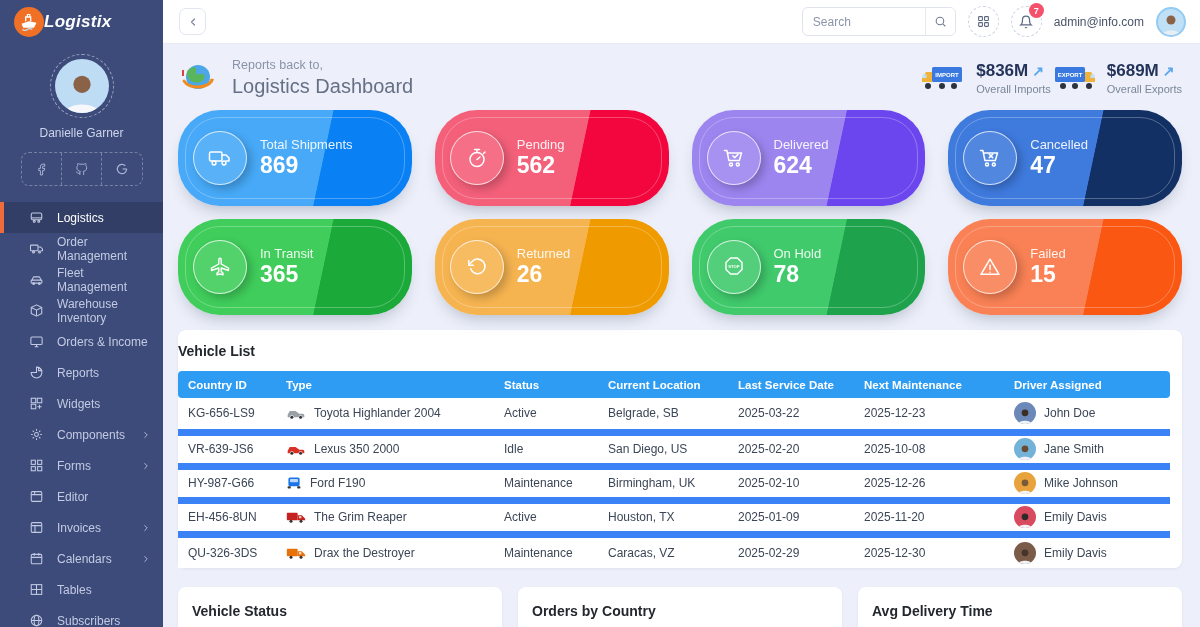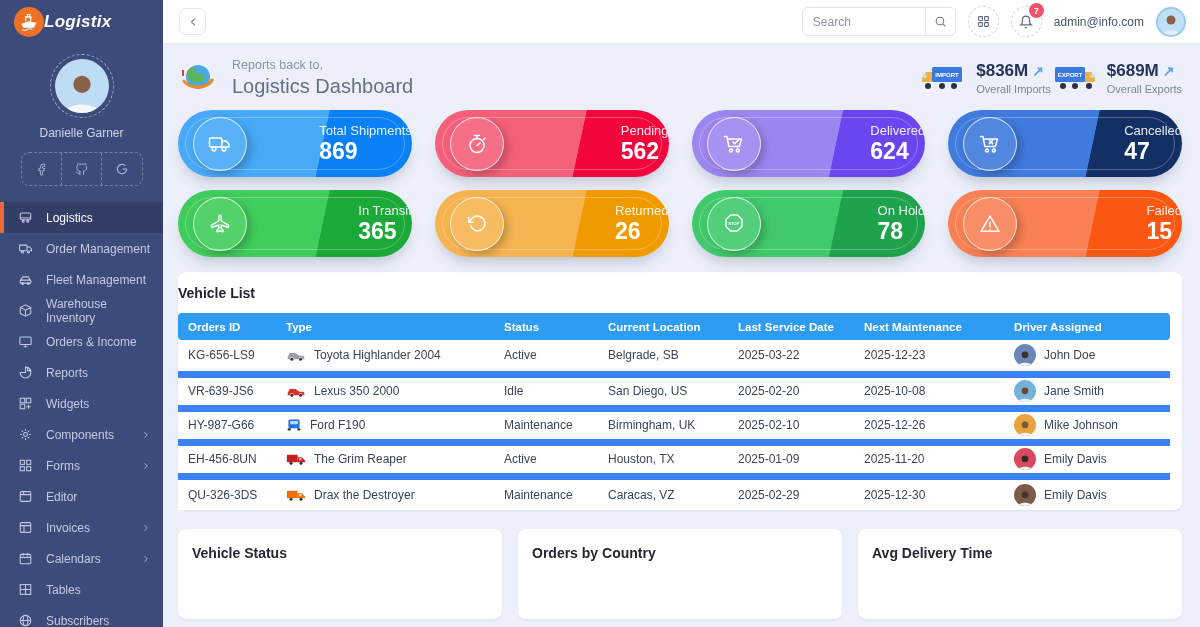--- a/index.html
+++ b/index.html
@@ -24,41 +24,41 @@
   
   .layout { display:flex; height:583px; }
   .sidebar { width:163px; flex:none; background:#3d4b7b; height:583px; overflow:hidden; }
   .profile { text-align:center; padding-top:15px; }
   .avatar-lg { width:54px; height:54px; margin:0 auto; border-radius:50%; background:#bfdcf5; outline:1px dashed rgba(255,255,255,.5); outline-offset:4px; display:flex; align-items:flex-end; justify-content:center; overflow:hidden; }
   .profile-name { margin-top:13px; color:#cdd4ea; font-size:12px; }
   .social-box { margin:12px auto 0; width:122px; height:34px; border:1px dashed rgba(255,255,255,.3); border-radius:8px; display:flex; }
   .social-cell { flex:1; display:flex; align-items:center; justify-content:center; color:#aab3d4; cursor:pointer; }
   .social-cell + .social-cell { border-left:1px dashed rgba(255,255,255,.3); }
   .menu { margin-top:16px; }
-  .menu-item { display:flex; align-items:center; gap:13px; height:31px; padding-left:18px; padding-right:12px; color:#c3cae2; font-size:12px; cursor:pointer; position:relative; }
+  .menu-item { display:flex; align-items:center; gap:13px; height:31px; padding-left:29px; padding-right:12px; color:#c3cae2; font-size:12px; cursor:pointer; position:relative; }
   .menu-item .mi-icon { display:flex; color:#c3cae2; }
   .menu-item.active { background:#333e67; color:#fff; }
   .menu-item.active::before { content:""; position:absolute; left:0; top:0; bottom:0; width:4px; background:#f06b3c; }
   .menu-item .chev { margin-left:auto; display:flex; color:#aeb6d4; }
 
   
   .main { flex:1; padding:10px 18px 0 15px; overflow:hidden; }
   .welcome-row { display:flex; align-items:center; margin-top:4px; }
   .welcome-left { display:flex; align-items:center; gap:14px; }
   .greeting { font-size:12.5px; color:#8a93a6; }
   .page-title { font-size:20px; color:#667085; margin-top:3px; }
   .metrics { margin-left:auto; display:flex; align-items:center; }
   .metric { display:flex; align-items:center; gap:10px; }
   .metric-value { font-size:17px; font-weight:bold; color:#24335a; display:flex; align-items:center; gap:4px; }
   .metric-arrow { color:#5aa7f0; font-size:14px; font-weight:bold; }
   .metric-label { font-size:11px; color:#7a8699; margin-top:2px; }
 
   
   .stats-grid { display:grid; grid-template-columns:repeat(4,1fr); column-gap:23px; row-gap:13px; margin-top:12px; }
-  .stat-pill { position:relative; height:67px; border-radius:42px; display:flex; align-items:center; padding-left:15px; box-shadow:0 9px 16px -6px rgba(31,45,80,.28); overflow:hidden;justify-content:space-between; }
+  .stat-pill { position:relative; height:96px; border-radius:42px; display:flex; align-items:center; padding-left:15px; box-shadow:0 9px 16px -6px rgba(31,45,80,.28); overflow:hidden; }
   .stat-ring { position:absolute; left:7px; right:7px; top:7px; bottom:7px; border:1px solid rgba(255,255,255,.28); border-radius:35px; pointer-events:none; }
   .stat-icon-wrap { width:54px; height:54px; border-radius:50%; border:1.5px solid rgba(255,255,255,.75); background:rgba(255,255,255,.10); box-shadow:4px 4px 9px rgba(0,0,0,.22); display:flex; align-items:center; justify-content:center; color:#fff; flex:none; }
   .stat-text { margin-left:13px; }
   .stat-label { color:rgba(255,255,255,.9); font-size:13px; }
   .stat-value { color:#fff; font-size:23px; font-weight:bold; line-height:1.15; }
   .g0 { background:linear-gradient(102deg,#47a9f7 0 61%,#0a80f5 61.3% 100%); }
   .g1 { background:linear-gradient(102deg,#f4607a 0 61%,#f2063d 61.3% 100%); }
   .g2 { background:linear-gradient(102deg,#9d85f0 0 61%,#6b46ee 61.3% 100%); }
   .g3 { background:linear-gradient(102deg,#3f7add 0 61%,#133064 61.3% 100%); }
   .g4 { background:linear-gradient(102deg,#40cd5b 0 61%,#1ba93a 61.3% 100%); }
@@ -531,21 +531,21 @@
             <col style="width:98px">
             <col style="width:218px">
             <col style="width:104px">
             <col style="width:130px">
             <col style="width:126px">
             <col style="width:150px">
             <col>
           </colgroup>
         <thead>
           <tr>
-            <th>Orders ID</th>
+            <th>Country ID</th>
             <th>Type</th>
             <th>Status</th>
             <th>Current Location</th>
             <th>Last Service Date</th>
             <th>Next Maintenance</th>
             <th>Driver Assigned</th>
           </tr>
         </thead>
         <tbody>
           <tr>

